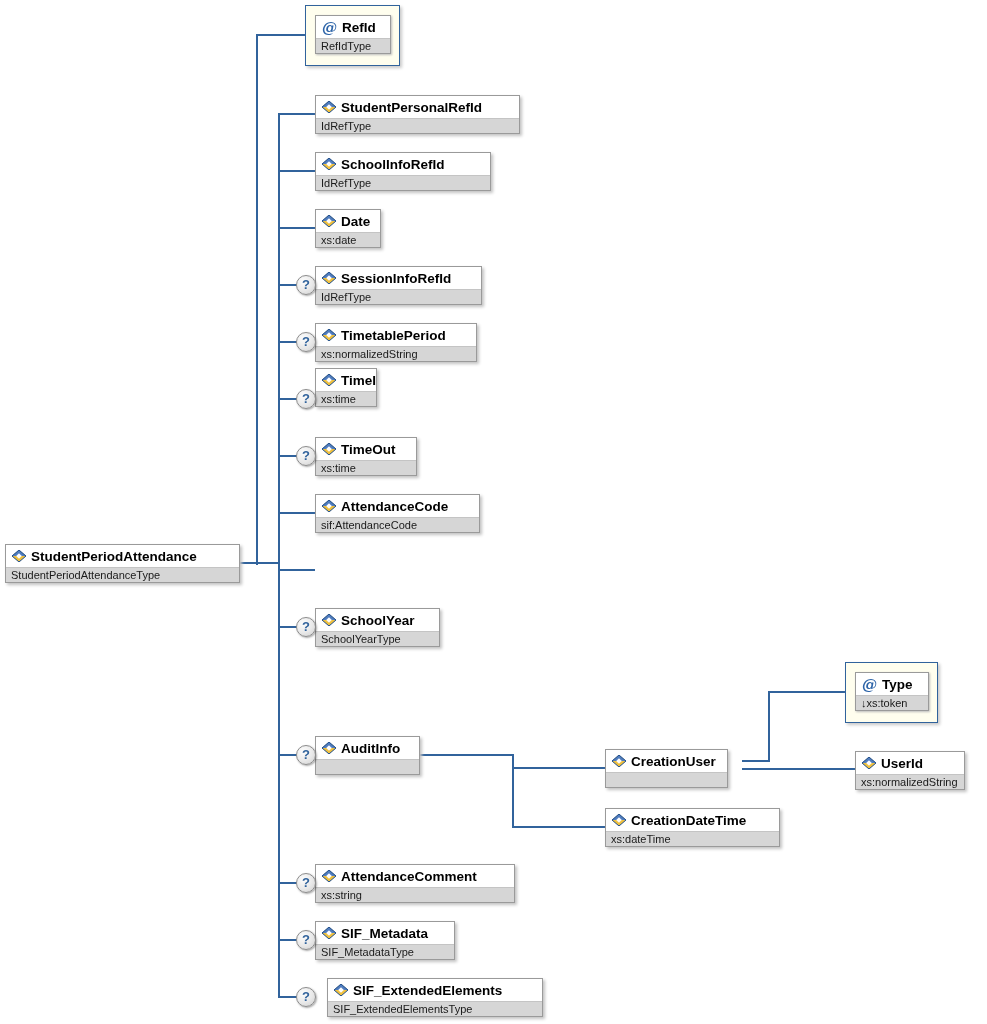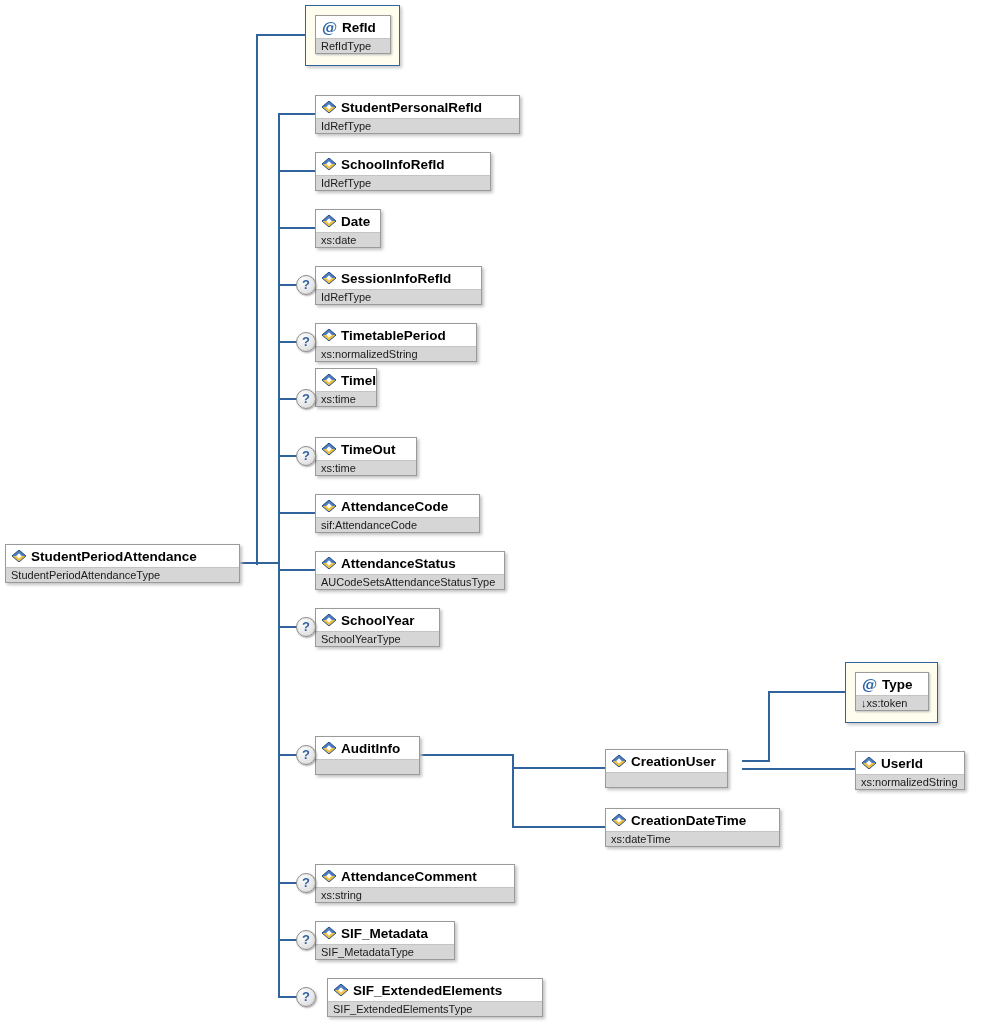--- a/index.html
+++ b/index.html
@@ -219,32 +219,20 @@
           <polygon points="7,0 14,6 7,12 0,6" fill="#F0C03C"></polygon>
           <polygon points="7,0 14,6 0,6" fill="#4F7CBF"></polygon>
           <polygon points="7,3.2 9.8,6 7,8.8 4.2,6" fill="#fbfbfb"></polygon>
           <polygon points="7,0 14,6 7,12 0,6" fill="none" stroke="#1F4E8C" stroke-width="1"></polygon>
         </svg>
       <span class="nname">AttendanceCode</span>
     </div>
     <div class="trow">sif:AttendanceCode</div>
   </div>
 
-  <div class="node" style="left:315px;top:551px;width:190px;">
-    <div class="nrow">
-      <svg class="el-icon" width="14" height="12" viewBox="0 0 14 12">
-          <polygon points="7,0 14,6 7,12 0,6" fill="#F0C03C"></polygon>
-          <polygon points="7,0 14,6 0,6" fill="#4F7CBF"></polygon>
-          <polygon points="7,3.2 9.8,6 7,8.8 4.2,6" fill="#fbfbfb"></polygon>
-          <polygon points="7,0 14,6 7,12 0,6" fill="none" stroke="#1F4E8C" stroke-width="1"></polygon>
-        </svg>
-      <span class="nname">AttendanceStatus</span>
-    </div>
-    <div class="trow">AUCodeSetsAttendanceStatusType</div>
-  </div>
 
   <div class="node" style="left:315px;top:608px;width:125px;">
     <div class="nrow">
       <svg class="el-icon" width="14" height="12" viewBox="0 0 14 12">
           <polygon points="7,0 14,6 7,12 0,6" fill="#F0C03C"></polygon>
           <polygon points="7,0 14,6 0,6" fill="#4F7CBF"></polygon>
           <polygon points="7,3.2 9.8,6 7,8.8 4.2,6" fill="#fbfbfb"></polygon>
           <polygon points="7,0 14,6 7,12 0,6" fill="none" stroke="#1F4E8C" stroke-width="1"></polygon>
         </svg>
       <span class="nname">SchoolYear</span>

